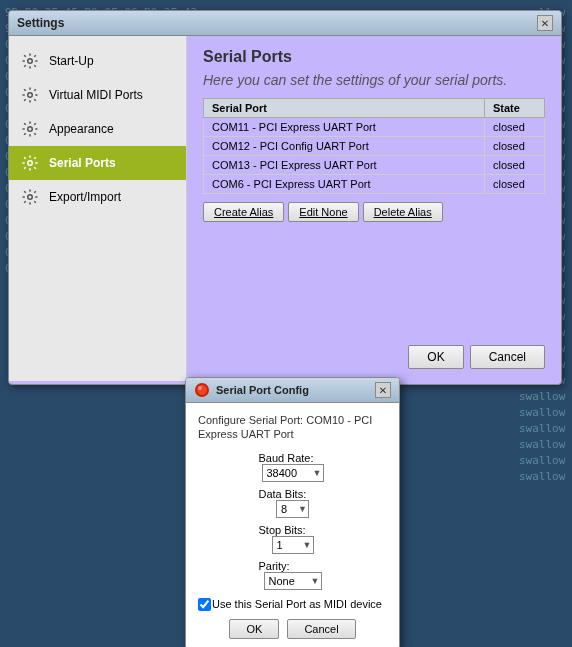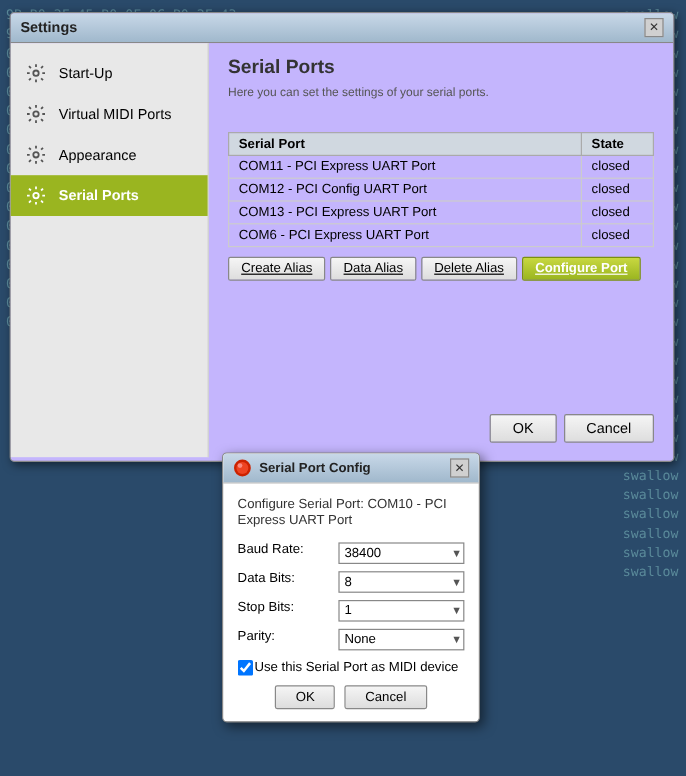--- a/index.html
+++ b/index.html
@@ -68,21 +68,21 @@
       color: #333;
     }
 
     .window-body {
       display: flex;
       height: calc(100% - 28px);
     }
 
     
     .sidebar {
-      width: 165px;
+      width: 178px;
       background: #e8e8e8;
       border-right: 1px solid #ccc;
       padding: 8px 0;
     }
 
     .sidebar-item {
       display: flex;
       align-items: center;
       padding: 6px 10px;
       cursor: pointer;
@@ -126,23 +126,24 @@
     }
 
     .page-title {
       font-size: 16px;
       font-weight: bold;
       color: #333;
       margin-bottom: 6px;
     }
 
     .page-desc {
-      font-size: 10px;
+      font-size: 14px;
       color: #555;
-      margin-bottom: 27px;
+      margin-bottom: 10px;
+      font-style: italic;
     }
 
     
     .ports-table {
       border: 1px solid #aaa;
       width: 100%;
       border-collapse: collapse;
       flex-shrink: 0;
     }
 
@@ -256,23 +257,24 @@
 
     .dialog-subtitle {
       font-size: 11px;
       color: #333;
       margin-bottom: 10px;
       line-height: 1.3;
     }
 
     .form-row {
       display: flex;
-      align-items: flex-start;
+      align-items: center;
       margin-bottom: 6px;
-      gap: 16px;
+      gap: 0;
+      flex-direction: column;
     }
 
     .form-label {
       font-size: 11px;
       width: 68px;
       flex-shrink: 0;
     }
 
     .select-wrapper {
       flex: 1;
@@ -414,20 +416,29 @@
         <span class="sidebar-label">Appearance</span>
       </div>
       <div class="sidebar-item active">
         <div class="sidebar-icon">
           <svg class="gear-svg" viewBox="0 0 24 24" fill="none" stroke="#fff" stroke-width="2">
             <circle cx="12" cy="12" r="3"></circle>
             <path d="M12 2v3M12 19v3M4.22 4.22l2.12 2.12M17.66 17.66l2.12 2.12M2 12h3M19 12h3M4.22 19.78l2.12-2.12M17.66 6.34l2.12-2.12"></path>
           </svg>
         </div>
         <span class="sidebar-label">Serial Ports</span>
+      </div>
+      <div class="sidebar-item">
+        <div class="sidebar-icon">
+          <svg class="gear-svg" viewBox="0 0 24 24" fill="none" stroke="#555" stroke-width="2">
+            <circle cx="12" cy="12" r="3"></circle>
+            <path d="M12 2v3M12 19v3M4.22 4.22l2.12 2.12M17.66 17.66l2.12 2.12M2 12h3M19 12h3M4.22 19.78l2.12-2.12M17.66 6.34l2.12-2.12"></path>
+          </svg>
+        </div>
+        <span class="sidebar-label">Export/Import</span>
       </div>
     </div>
 
     <div class="main-content">
       <div class="page-title">Serial Ports</div>
       <div class="page-desc">Here you can set the settings of your serial ports.</div>
 
       <table class="ports-table">
         <thead>
           <tr>
@@ -450,23 +461,22 @@
             </tr>
             <tr>
               <td>COM6 - PCI Express UART Port</td>
               <td>closed</td>
             </tr>
           </tbody>
       </table>
 
       <div class="buttons-row">
         <button class="btn">Create Alias</button>
-        <button class="btn">Data Alias</button>
+        <button class="btn">Edit None</button>
         <button class="btn">Delete Alias</button>
-        <button class="btn btn-accent">Configure Port</button>
       </div>
 
       <div class="bottom-row">
         <button class="btn-main">OK</button>
         <button class="btn-main">Cancel</button>
       </div>
     </div>
   </div>
 </div>
 

